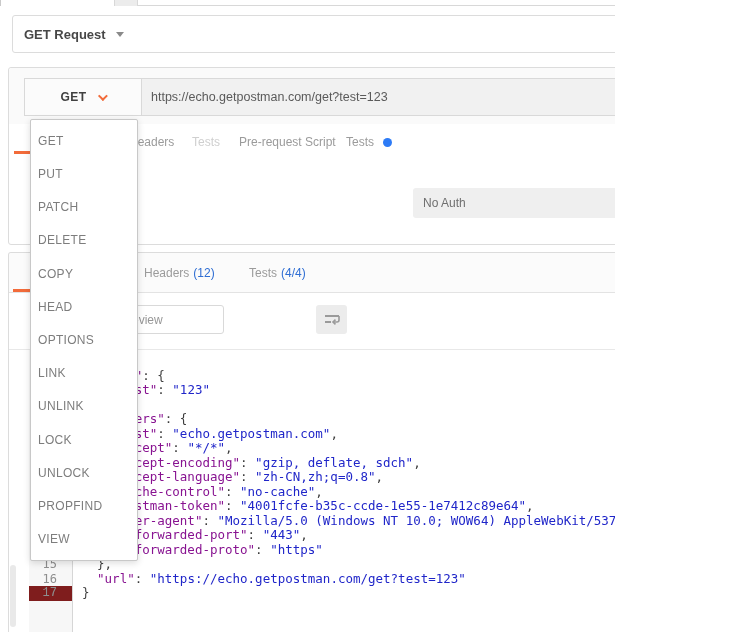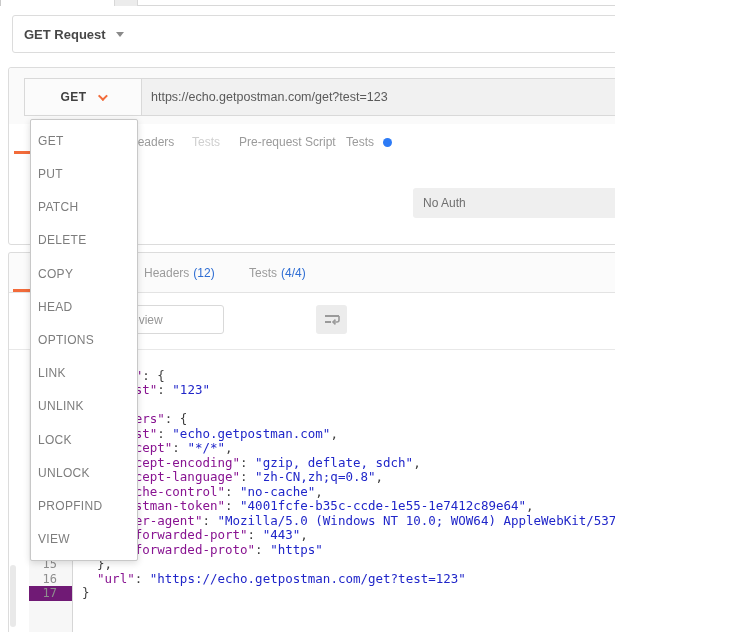--- a/index.html
+++ b/index.html
@@ -75,21 +75,21 @@
   }
 
   
   .editor { position:absolute; left:0; top:96px; right:0; bottom:0; border-top:1px solid #e8e8e8; background:#fff; }
   .gutter {
     position:absolute; left:20px; top:0; width:44px; bottom:0; background:#f7f7f7;
     border-right:1px solid #d6d6d6; padding-top:4px; font-family:"DejaVu Sans Mono", monospace;
     font-size:12px; line-height:14.5px; color:#8e8e8e; text-align:right;
   }
   .gutter .ln { padding-right:15px;text-align:right; }
-  .gutter .ln.active { background:#701a75; }
+  .gutter .ln.active { background:#7f1d1d;font-family:Liberation Mono, monospace; }
   .code {
     position:absolute; left:65px; top:0; right:0; bottom:0; padding:4px 0 0 8px;
     font-family:"DejaVu Sans Mono", monospace; font-size:12.5px; line-height:14.5px;
     white-space:pre; overflow:hidden; cursor:text;
   }
   .code .cline { height:14.5px; position:relative; z-index:1; }
   .seg-p { color:#3d3d3d; }
   .seg-k { color:var(--jkey); }
   .seg-s { color:var(--jstr); }
   .scroll-thumb { position:absolute; left:10px; top:565px; width:6px; height:62px; background:#e9e9e9; border-radius:3px; }

